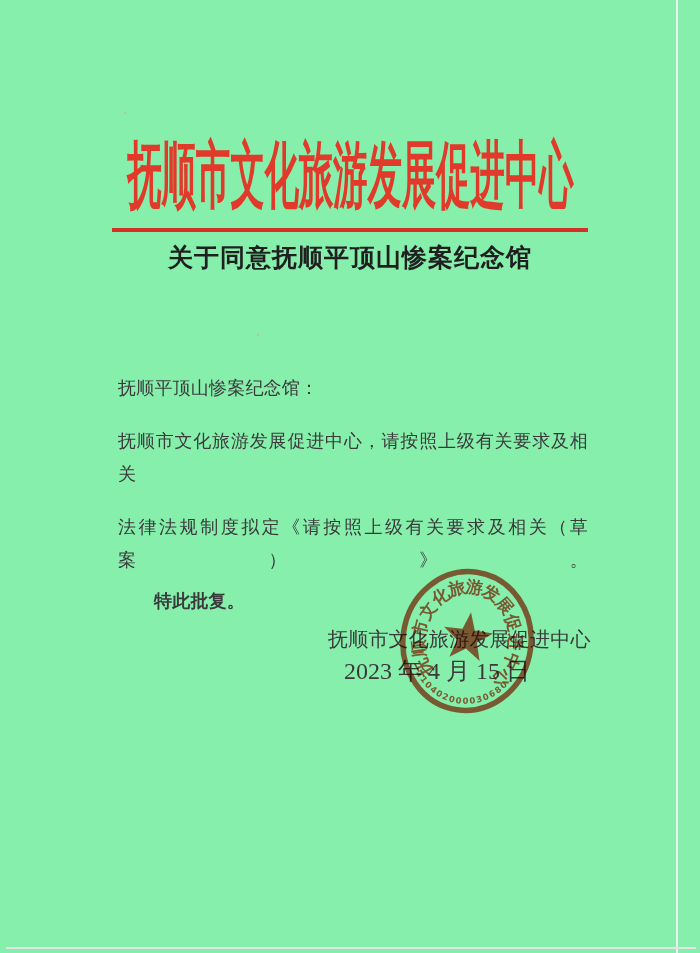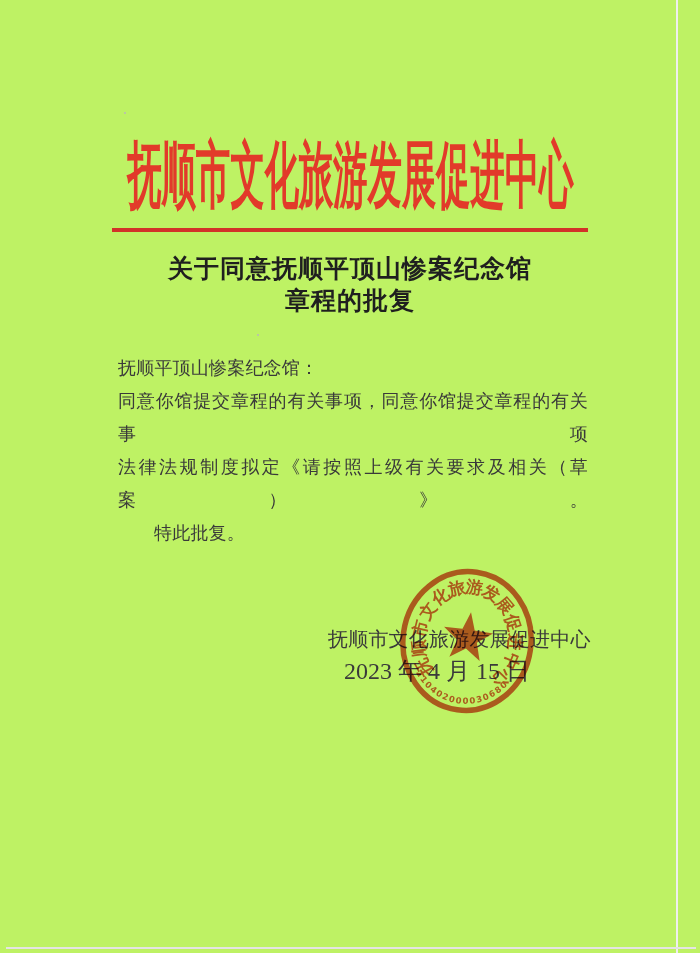--- a/index.html
+++ b/index.html
@@ -12,21 +12,21 @@
   html,body{margin:0;padding:0;}
   body{
     width:700px;height:953px;
     background:#fdfdfd;
     overflow:hidden;
     font-family:"Liberation Serif","DejaVu Serif",serif;
     position:relative;
   }
   .page{
     position:absolute;inset:0;
-    background:#bef264;
+    background:#86efac;
   }
   
   .edge-right{
     position:absolute;left:676px;top:0;width:2px;height:953px;
     background:#efefef;
   }
   .edge-bottom{
     position:absolute;left:6px;top:947px;width:690px;height:2px;
     background:#e4e4e4;
   }
@@ -50,41 +50,41 @@
     transform-origin:center center;
     letter-spacing:0;
   }
   .red-rule{
     position:absolute;left:112px;top:228px;width:476px;height:3.5px;
     background:var(--rule-red);
   }
 
   
   .doc-title{
-    position:absolute;left:0;top:253px;width:700px;
+    position:absolute;left:0;top:242px;width:700px;
     text-align:center;color:var(--title-ink);
     font-weight:bold;font-size:25px;line-height:31.5px;
     letter-spacing:1px;
   }
 
   
   .body-block{
     position:absolute;left:118px;top:352px;width:470px;
     color:var(--ink);
     font-size:18px;line-height:33px;
     letter-spacing:0.2px;
   }
-  .body-line{white-space:nowrap;}
+  .body-line{white-space:nowrap;margin-top:20px;}
   .body-line.j{
     white-space:normal;
     text-align:justify;
     text-align-last:justify;
   }
   .body-line.indent{text-indent:2em;}
-  .body-line.closing{margin-top:0;}
+  .body-line.closing{margin-top:8px;font-weight:bold;}
 
   
   .sig-org{
     position:absolute;left:328px;top:627px;width:244px;
     color:var(--ink);font-size:20px;line-height:24px;
     white-space:nowrap;letter-spacing:0.2px;
   }
   .sig-date{
     position:absolute;left:337px;top:659px;width:200px;
     text-align:center;
@@ -121,26 +121,25 @@
 <div class="page">
 
   <div class="letterhead">
     <div class="org">抚顺市文化旅游发展促进中心</div>
   </div>
 
   <div class="red-rule"></div>
 
   <div class="doc-title">
     <div>关于同意抚顺平顶山惨案纪念馆</div>
-    <div>章程的批复</div>
   </div>
 
   <div class="body-block">
     <div class="body-line">抚顺平顶山惨案纪念馆：</div>
-    <div class="body-line j">同意你馆提交章程的有关事项，同意你馆提交章程的有关事项</div>
+    <div class="body-line j">抚顺市文化旅游发展促进中心，请按照上级有关要求及相关</div>
     <div class="body-line j">法律法规制度拟定《请按照上级有关要求及相关（草案）》。</div>
     <div class="body-line indent closing">特此批复。</div>
   </div>
 
   <div class="sig-org">抚顺市文化旅游发展促进中心</div>
   <div class="sig-date">2023 年 4 月 15 日</div>
 
   <div class="seal">
     <svg viewBox="0 0 170 170" xmlns="http://www.w3.org/2000/svg">
       <g id="seal-root" transform="translate(85,85) rotate(8)">

